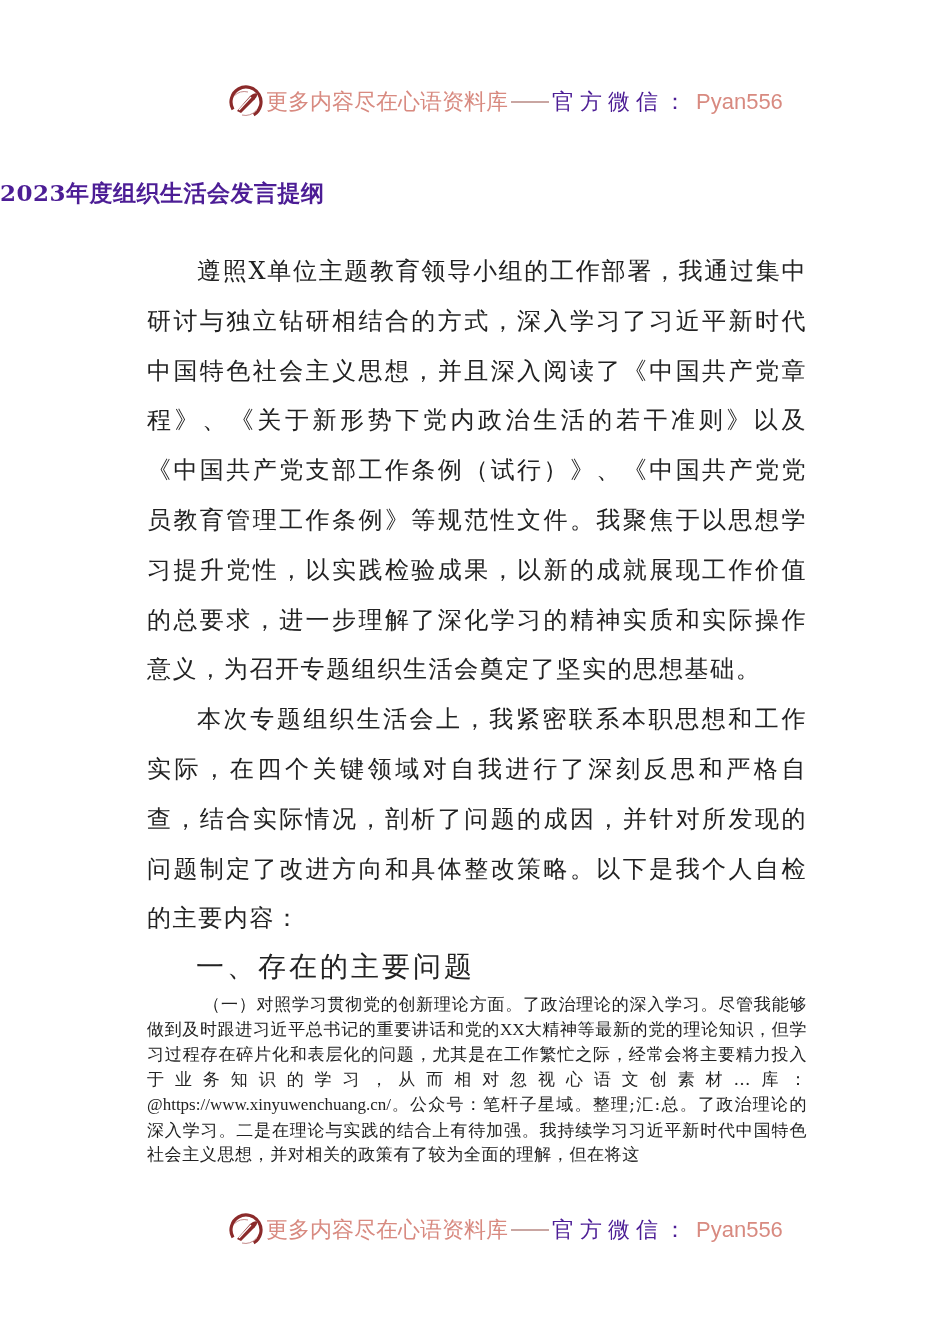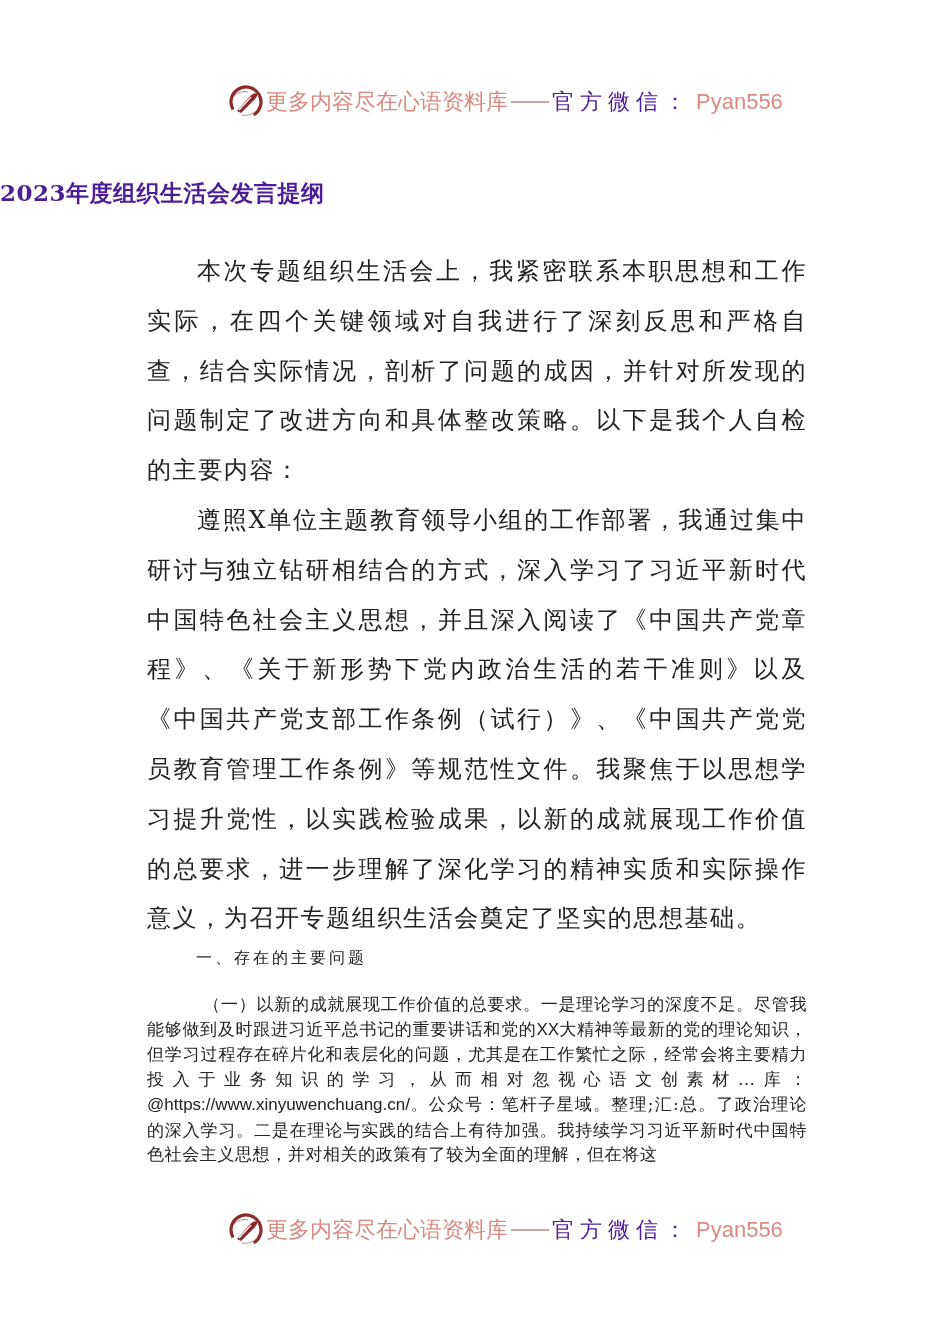--- a/index.html
+++ b/index.html
@@ -86,42 +86,42 @@
     }
     .body p {
       text-indent: 50px;
       text-align: justify;
     }
     .heading1 {
       position: absolute;
       left: 196px;
       top: 948px;
       font-family: "DejaVu Serif", "Liberation Serif", serif;
-      font-size: 16px;
+      font-size: 28px;
       color: #222;
       letter-spacing: 3px;
     }
     .small-body {
       position: absolute;
       left: 147px;
       top: 992px;
       width: 660px;
       font-family: "DejaVu Serif", "Liberation Serif", serif;
       font-size: 17px;
       line-height: 24.7px;
       color: #222;
       letter-spacing: 0.6px;
       text-align: justify;
     }
     .small-body .indent {
       display: inline-block;
       width: 56px;
     }
     .small-body .latin {
-      font-family: Liberation Sans, sans-serif;
+      font-family: Liberation Serif, serif;
       letter-spacing: 0;
     }
   </style>
 </head>
 <body>
 
 <div class="page">
 
   <div class="watermark top">
     <svg class="wm-logo" viewBox="0 0 36 36">
@@ -133,28 +133,28 @@
     </svg>
     <span class="wm-text">更多内容尽在心语资料库</span>
     <span class="wm-dash"></span>
     <span class="wm-wechat">官方微信：</span>
     <span class="wm-id">Pyan556</span>
   </div>
 
   <div class="title">2023年度组织生活会发言提纲</div>
 
   <div class="body">
+    <p>遵照X单位主题教育领导小组的工作部署，我通过集中研讨与独立钻研相结合的方式，深入学习了习近平新时代中国特色社会主义思想，并且深入阅读了《中国共产党章程》、《关于新形势下党内政治生活的若干准则》以及《中国共产党支部工作条例（试行）》、《中国共产党党员教育管理工作条例》等规范性文件。我聚焦于以思想学习提升党性，以实践检验成果，以新的成就展现工作价值的总要求，进一步理解了深化学习的精神实质和实际操作意义，为召开专题组织生活会奠定了坚实的思想基础。</p>
     <p>本次专题组织生活会上，我紧密联系本职思想和工作实际，在四个关键领域对自我进行了深刻反思和严格自查，结合实际情况，剖析了问题的成因，并针对所发现的问题制定了改进方向和具体整改策略。以下是我个人自检的主要内容：</p>
-    <p>遵照X单位主题教育领导小组的工作部署，我通过集中研讨与独立钻研相结合的方式，深入学习了习近平新时代中国特色社会主义思想，并且深入阅读了《中国共产党章程》、《关于新形势下党内政治生活的若干准则》以及《中国共产党支部工作条例（试行）》、《中国共产党党员教育管理工作条例》等规范性文件。我聚焦于以思想学习提升党性，以实践检验成果，以新的成就展现工作价值的总要求，进一步理解了深化学习的精神实质和实际操作意义，为召开专题组织生活会奠定了坚实的思想基础。</p>
   </div>
 
   <div class="heading1">一、存在的主要问题</div>
 
   <div class="small-body">
-    <span class="indent"></span><span>（一）以新的成就展现工作价值的总要求。一是理论学习的深度不足。尽管我能够做到及时跟进习近平总书记的重要讲话和党的</span><span class="latin">XX</span><span>大精神等最新的党的理论知识，但学习过程存在碎片化和表层化的问题，尤其是在工作繁忙之际，经常会将主要精力投入于业务知识的学习，从而相对忽视心语文创素材…库：</span><span class="latin">@https://www.xinyuwenchuang.cn/</span><span>。公众号：笔杆子星域。整理;汇:总。了政治理论的深入学习。二是在理论与实践的结合上有待加强。我持续学习习近平新时代中国特色社会主义思想，并对相关的政策有了较为全面的理解，但在将这</span>
+    <span class="indent"></span><span>（一）对照学习贯彻党的创新理论方面。了政治理论的深入学习。尽管我能够做到及时跟进习近平总书记的重要讲话和党的</span><span class="latin">XX</span><span>大精神等最新的党的理论知识，但学习过程存在碎片化和表层化的问题，尤其是在工作繁忙之际，经常会将主要精力投入于业务知识的学习，从而相对忽视心语文创素材…库：</span><span class="latin">@https://www.xinyuwenchuang.cn/</span><span>。公众号：笔杆子星域。整理;汇:总。了政治理论的深入学习。二是在理论与实践的结合上有待加强。我持续学习习近平新时代中国特色社会主义思想，并对相关的政策有了较为全面的理解，但在将这</span>
   </div>
 
   <div class="watermark bottom">
     <svg class="wm-logo" viewBox="0 0 36 36">
       <circle cx="18" cy="18" r="15" fill="none" stroke="#8b2a2a" stroke-width="3.2" stroke-dasharray="70 25" transform="rotate(150 18 18)"></circle>
       <path d="M9 27 L22 12 Q27 8 29 10 Q30 13 25 17 L13 29 Z" fill="#8b2a2a"></path>
       <path d="M11 26 L23 13" stroke="#ffffff" stroke-width="1.2"></path>
       <path d="M6 12 Q12 6 20 8" fill="none" stroke="#c48a8a" stroke-width="1"></path>
       <path d="M14 31 Q22 33 29 26" fill="none" stroke="#c48a8a" stroke-width="1"></path>
     </svg>

